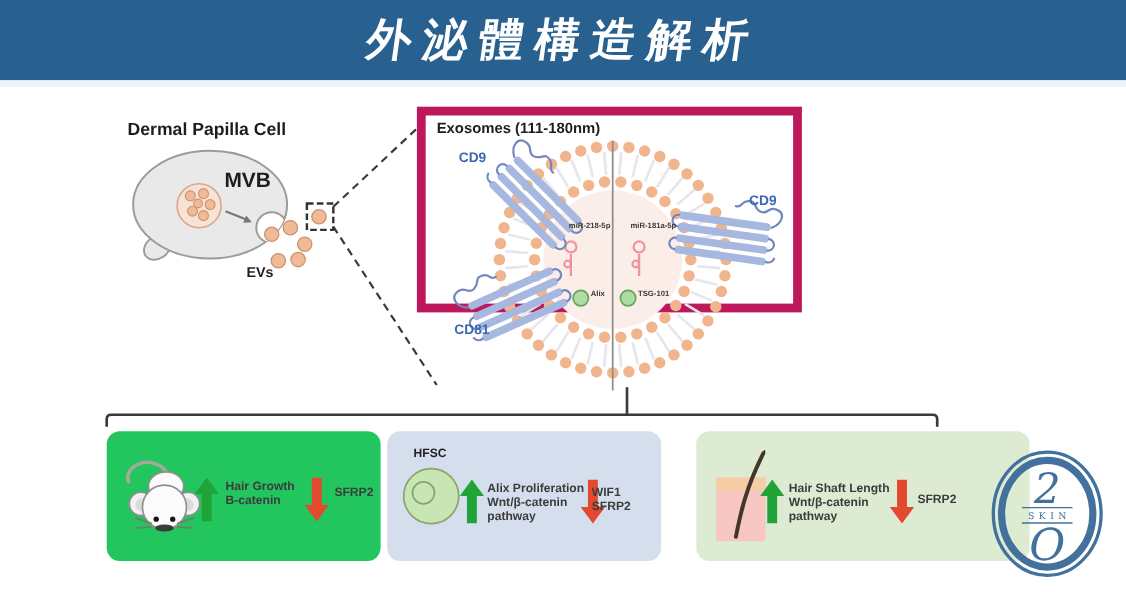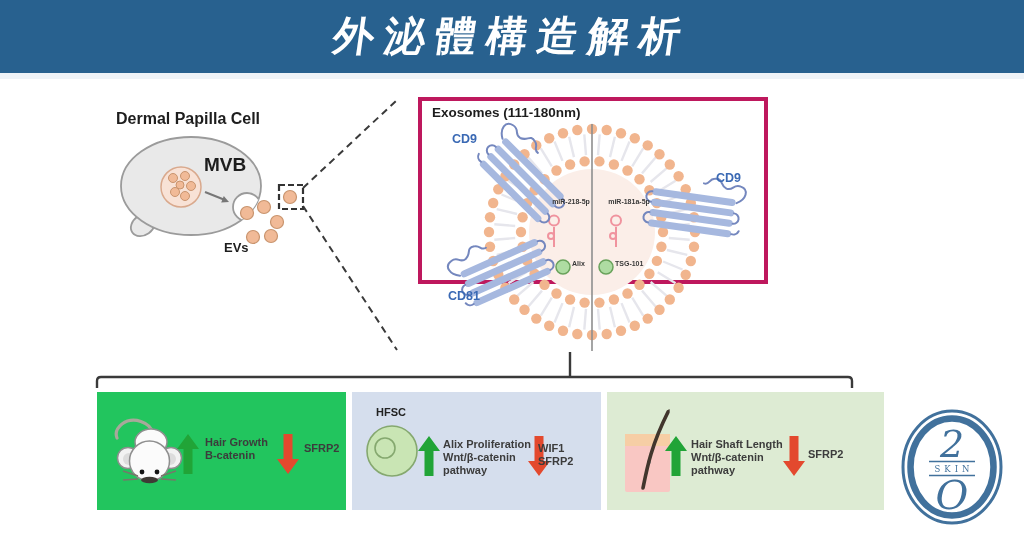--- a/index.html
+++ b/index.html
@@ -9,27 +9,27 @@
   
   .header{position:absolute;left:0;top:0;width:1024px;height:73px;background:#28618F;}
   .header-title{position:absolute;left:0;top:0;width:100%;line-height:72px;text-align:center;
     color:#ffffff;font-size:41px;font-weight:bold;letter-spacing:10px;transform:skewX(-8deg);}
   .header-strip{position:absolute;left:0;top:73px;width:1024px;height:6px;background:#EEF3F8;}
   
   .lbl{position:absolute;font-weight:bold;color:#1d1d1d;}
   .cd-lbl{position:absolute;font-weight:bold;color:#3A69B4;font-size:12.5px;text-align:right;}
   .tiny-lbl{position:absolute;font-weight:bold;color:#3a3a3a;font-size:7px;text-align:center;}
   
-  .exo-box{position:absolute;left:418px;top:97px;width:350px;height:187px;
-           border:4px solid #be185d;background:#fff;box-sizing:border-box;}
+  .exo-box{position:absolute;left:379px;top:97px;width:350px;height:187px;
+           border:8px solid #be185d;background:#fff;box-sizing:border-box;}
   
-  .panel{position:absolute;top:392px;height:118px;border-radius:0;}
+  .panel{position:absolute;top:392px;height:118px;border-radius:12px;}
   .panel-yellow{left:97px;width:249px;background:#22c55e;}
   .panel-blue{left:352px;width:249px;background:#D5DEED;}
-  .panel-green{left:607px;width:277px;background:#DDEBD3;}
+  .panel-green{left:633px;width:277px;background:#DDEBD3;padding-left:26px;}
   .ptext{position:absolute;font-size:11px;font-weight:bold;color:#3C3C3C;line-height:13px;white-space:nowrap;}
   .ptitle{position:absolute;font-size:11px;font-weight:bold;color:#222;}
 </style>
 </head>
 <body>
 
 <div class="stage">
 
   <div class="header">
     <div class="header-title">外泌體構造解析</div>

